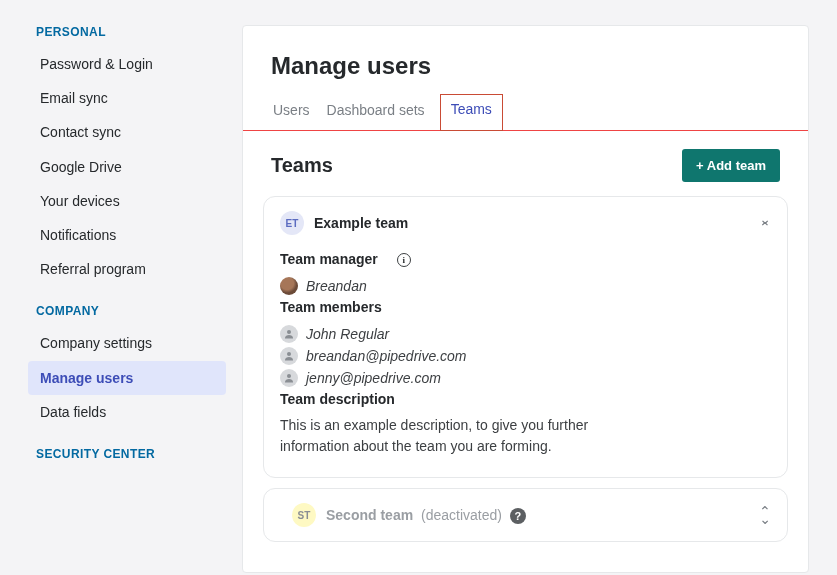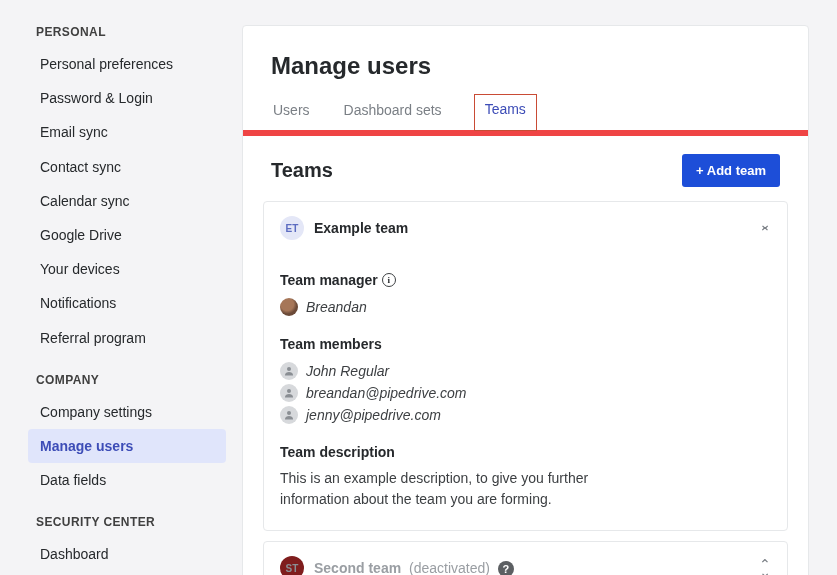--- a/index.html
+++ b/index.html
@@ -1,78 +1,75 @@
 <!DOCTYPE html>
 <html><head>
   <meta charset="utf-8">
   <style>
     * { box-sizing: border-box; margin: 0; padding: 0; }
     body { font-family: -apple-system, BlinkMacSystemFont, "Segoe UI", sans-serif; background: #f4f4f6; width: 837px; height: 575px; overflow: hidden; color: #26292c; }
     .app { display: flex; padding: 25px 28px; gap: 16px; }
     .sidebar { width: 198px; flex-shrink: 0; }
     .sb-section { margin-bottom: 18px; }
-    .sb-header { font-size: 12px; font-weight: 700; color: #404040; letter-spacing: 0.4px; padding: 0 8px 8px 8px; }
+    .sb-header { font-size: 12px; font-weight: 700; color: #0369a1; letter-spacing: 0.4px; padding: 0 8px 8px 8px; }
     .sb-item { font-size: 14px; color: #26292c; padding: 8px 12px; border-radius: 4px; cursor: pointer; line-height: 1.3; }
     .sb-item.active { background: #e0e5fb; color: #3d4db7; font-weight: 600; }
     .main { flex: 1; background: #fff; border: 1px solid #e6e8ea; border-radius: 4px; padding: 0; }
     .page-header { padding: 26px 28px 0 28px; }
     .page-title { font-size: 24px; font-weight: 700; margin-bottom: 14px; }
-    .tabs { display: flex; gap: 30px; border-bottom: 6px solid #ef4444; padding: 0 28px; }
+    .tabs { display: flex; gap: 13px; border-bottom: 1px solid #ef4444; padding: 0 28px; }
     .tab { font-size: 14px; color: #7a7f85; padding: 8px 2px 12px 2px; cursor: pointer; }
     .tab.active { color: #3d4db7; border: 1.5px solid #c94b35; padding: 6px 10px 10px 10px; margin-bottom: -1px; }
     .section-head { display: flex; justify-content: space-between; align-items: center; padding: 18px 28px 14px 28px; }
     .section-title { font-size: 20px; font-weight: 700; }
-    .add-btn { background: #1d4ed8; color: #fff; border: none; border-radius: 3px; padding: 9px 14px; font-size: 13px; font-weight: 600; cursor: pointer; }
+    .add-btn { background: #0f766e; color: #fff; border: none; border-radius: 3px; padding: 9px 14px; font-size: 13px; font-weight: 600; cursor: pointer; }
     .cards { padding: 0 20px 20px 20px; }
-    .team-card { border: 1px solid #e6e8ea; border-radius: 4px; margin-bottom: 10px; }
+    .team-card { border: 1px solid #e6e8ea; border-radius: 12px; margin-bottom: 10px; }
     .team-card .card-header { display: flex; align-items: center; justify-content: space-between; padding: 14px 16px; cursor: pointer; }
     .team-card.expanded .card-body { padding: 0 16px 20px 16px; }
     .team-badge { width: 24px; height: 24px; border-radius: 50%; background: #e4e7f7; color: #5b6bc0; font-size: 10px; font-weight: 700; display: inline-flex; align-items: center; justify-content: center; margin-right: 10px; }
-    .team-badge.grey { background: #7f1d1d; color: #8a8e93; }
+    .team-badge.grey { background: #fef9c3; color: #8a8e93; margin-left: 12px; }
     .team-name { font-size: 14px; font-weight: 700; }
     .team-name.muted { color: #9a9ea3; font-weight: 600; }
     .deact { color: #9a9ea3; font-weight: 400; margin-left: 4px; }
     .help-circ { display: inline-flex; width: 16px; height: 16px; border-radius: 50%; background: #5c5f62; color: #fff; font-size: 11px; font-weight: 700; align-items: center; justify-content: center; margin-left: 4px; }
     .card-chevrons { color: #7a7f85; font-size: 14px; display: flex; flex-direction: column; line-height: 8px; }
     .collapse-icon { color: #7a7f85; font-size: 14px; display: flex; flex-direction: column; line-height: 8px; cursor: pointer; }
-    .field-label { font-size: 14px; font-weight: 700; margin: 18px 0 8px 0; display: flex; align-items: center; gap: 4px; }
+    .field-label { font-size: 14px; font-weight: 700; margin: 2px 0 8px 0; display: flex; align-items: flex-end; gap: 19px; }
     .info-icon { width: 14px; height: 14px; border: 1.3px solid #3c3f42; border-radius: 50%; display: inline-flex; align-items: center; justify-content: center; font-size: 9px; font-weight: 700; font-family: serif; }
     .person-row { display: flex; align-items: center; gap: 8px; font-size: 14px; color: #3c3f42; padding: 2px 0; font-style: italic; }
     .avatar { width: 18px; height: 18px; border-radius: 50%; background: #d7d9dc; display: inline-flex; align-items: center; justify-content: center; }
     .avatar.photo { background: radial-gradient(circle at 40% 35%, #a67658 40%, #6b4a38 60%); }
     .avatar svg { width: 12px; height: 12px; fill: #8a8e93; }
     .desc-text { font-size: 14px; color: #3c3f42; line-height: 1.5; max-width: 320px; margin-top: 4px; }
     .header-left { display: flex; align-items: center; }
   </style>
 </head>
 <body>
 
 <div class="app">
   <nav class="sidebar">
     <div class="sb-section">
       <div class="sb-header">PERSONAL</div>
-      <div class="sb-item">Personal preferences</div>
       <div class="sb-item">Password &amp; Login</div>
       <div class="sb-item">Email sync</div>
       <div class="sb-item">Contact sync</div>
-      <div class="sb-item">Calendar sync</div>
       <div class="sb-item">Google Drive</div>
       <div class="sb-item">Your devices</div>
       <div class="sb-item">Notifications</div>
       <div class="sb-item">Referral program</div>
     </div>
     <div class="sb-section">
       <div class="sb-header">COMPANY</div>
       <div class="sb-item">Company settings</div>
       <div class="sb-item active">Manage users</div>
       <div class="sb-item">Data fields</div>
     </div>
     <div class="sb-section">
       <div class="sb-header">SECURITY CENTER</div>
-      <div class="sb-item">Dashboard</div>
     </div>
   </nav>
 
   <main class="main">
     <div class="page-header">
       <h1 class="page-title">Manage users</h1>
     </div>
     <div class="tabs">
       <div class="tab">Users</div>
       <div class="tab">Dashboard sets</div>

